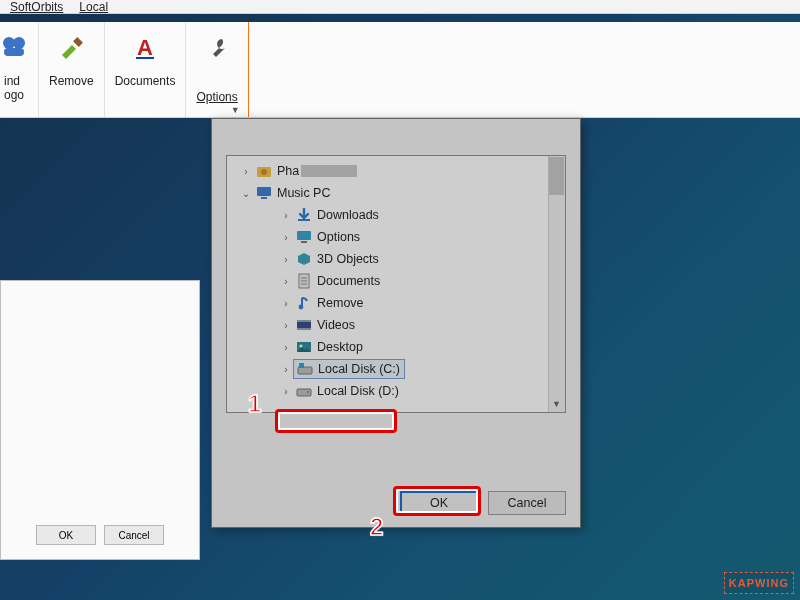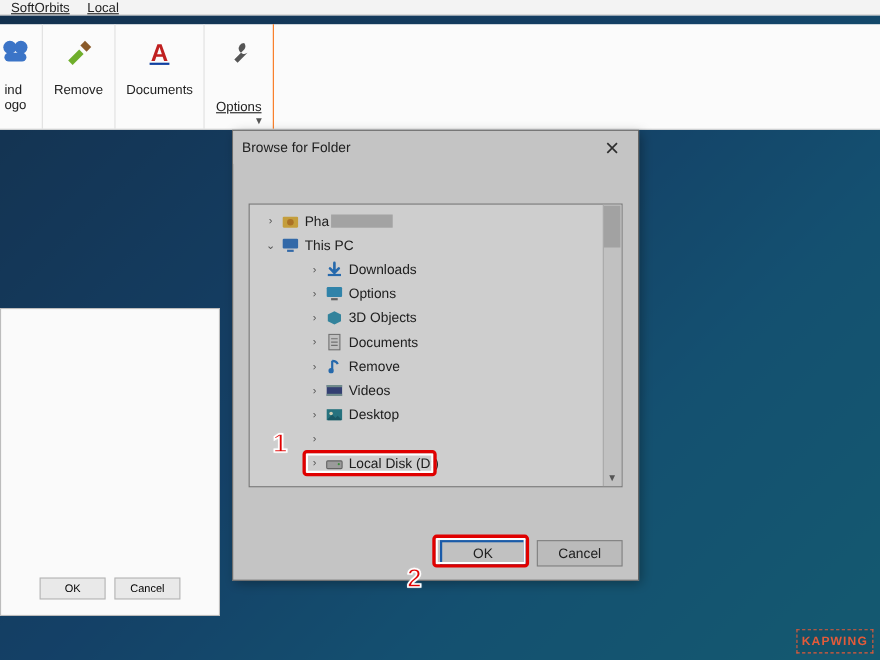--- a/index.html
+++ b/index.html
@@ -234,28 +234,20 @@
     <div class="body"></div>
     <div class="btns">
       <div class="b">OK</div>
       <div class="b">Cancel</div>
     </div>
   </div>
 
   <div class="dim"></div>
 
   <div class="browse-dialog">
-    <div class="dlg-titlebar">
-      <span>Browse for Folder</span>
-      <div class="dlg-close">
-        <svg viewBox="0 0 10 10">
-            <path d="M1 1 L9 9 M9 1 L1 9" stroke="#333" stroke-width="1.4"></path>
-          </svg>
-      </div>
-    </div>
 
     <div class="dlg-body">
       <div class="tree-box">
         <div class="tree-inner">
 
           <div class="tree-row indent-1">
             <span class="twisty">›</span>
             <span class="ic">
                 <svg width="16" height="16">
                   <rect x="1" y="4" width="14" height="10" rx="1" fill="#f3c246"></rect>
@@ -267,21 +259,21 @@
           </div>
 
           <div class="tree-row indent-1">
             <span class="twisty">⌄</span>
             <span class="ic">
                 <svg width="16" height="16">
                   <rect x="1" y="2" width="14" height="9" rx="1" fill="#3a7fcf"></rect>
                   <rect x="5" y="12" width="6" height="2" fill="#3a7fcf"></rect>
                 </svg>
               </span>
-            <span>This PC</span>
+            <span>Music PC</span>
           </div>
 
           <div class="tree-row indent-3">
             <span class="twisty">›</span>
             <span class="ic">
                 <svg width="16" height="16">
                   <path d="M8 2 v8 M4 7 l4 4 4 -4" stroke="#2a7fd4" stroke-width="2.4" fill="none" stroke-linecap="round"></path>
                   <rect x="2" y="12" width="12" height="2" fill="#2a7fd4"></rect>
                 </svg>
               </span>
@@ -351,20 +343,29 @@
                   <rect x="1" y="3" width="14" height="10" fill="#2a8a9a"></rect>
                   <circle cx="5" cy="7" r="1.6" fill="#ffd"></circle>
                   <path d="M2 12 l4 -4 3 3 2 -2 3 3 v1 h-12z" fill="#1a6a7a"></path>
                 </svg>
               </span>
             <span>Desktop</span>
           </div>
 
           <div class="tree-row indent-3 selected-box">
             <span class="twisty">›</span>
+            <span class="selwrap">
+              <span class="ic">
+                  <svg width="16" height="16">
+                    <rect x="1" y="6" width="14" height="7" rx="1" fill="#bfbfbf" stroke="#777"></rect>
+                    <rect x="2" y="2" width="5" height="5" fill="#29a3e8"></rect>
+                  </svg>
+                </span>
+              <span>Local Disk (C:)</span>
+            </span>
           </div>
 
           <div class="tree-row indent-3">
             <span class="twisty">›</span>
             <span class="ic">
                 <svg width="16" height="16">
                   <rect x="1" y="6" width="14" height="7" rx="1" fill="#bfbfbf" stroke="#777"></rect>
                   <circle cx="12" cy="9" r="1" fill="#4a4"></circle>
                 </svg>
               </span>

